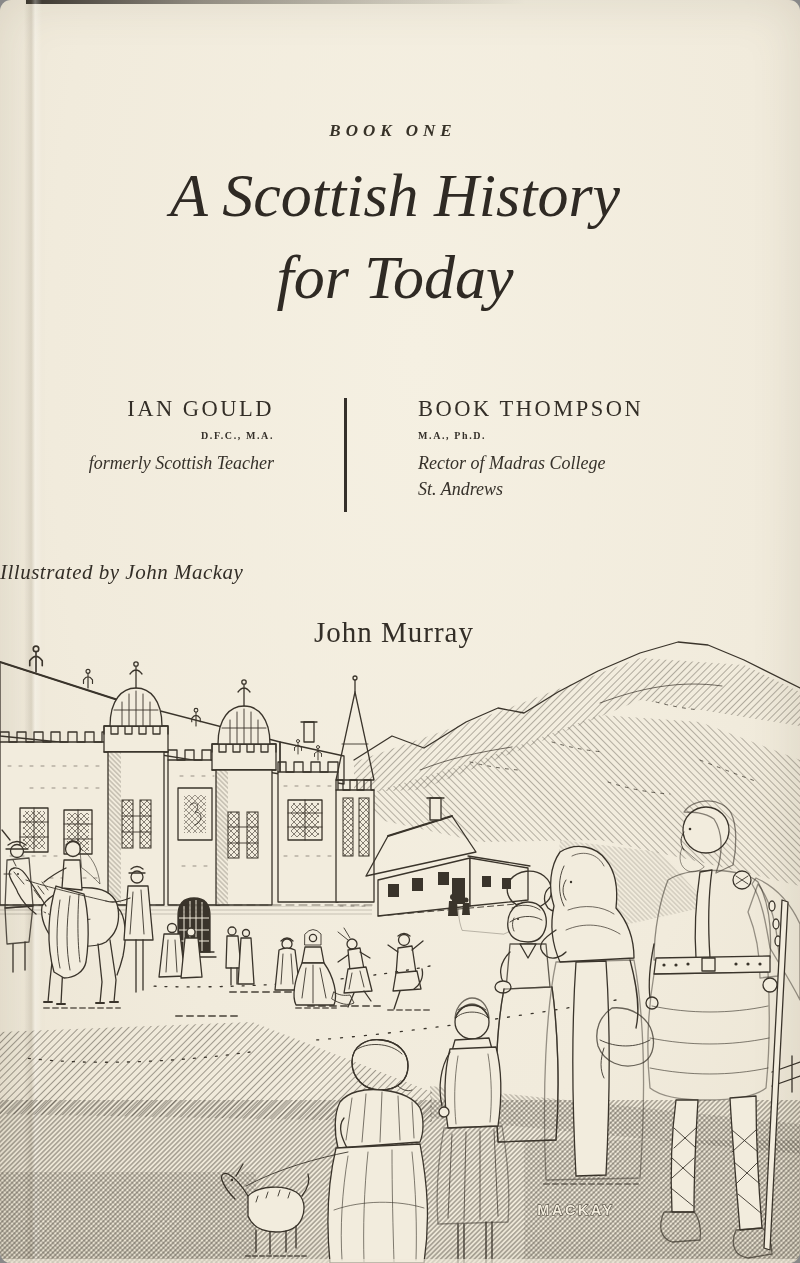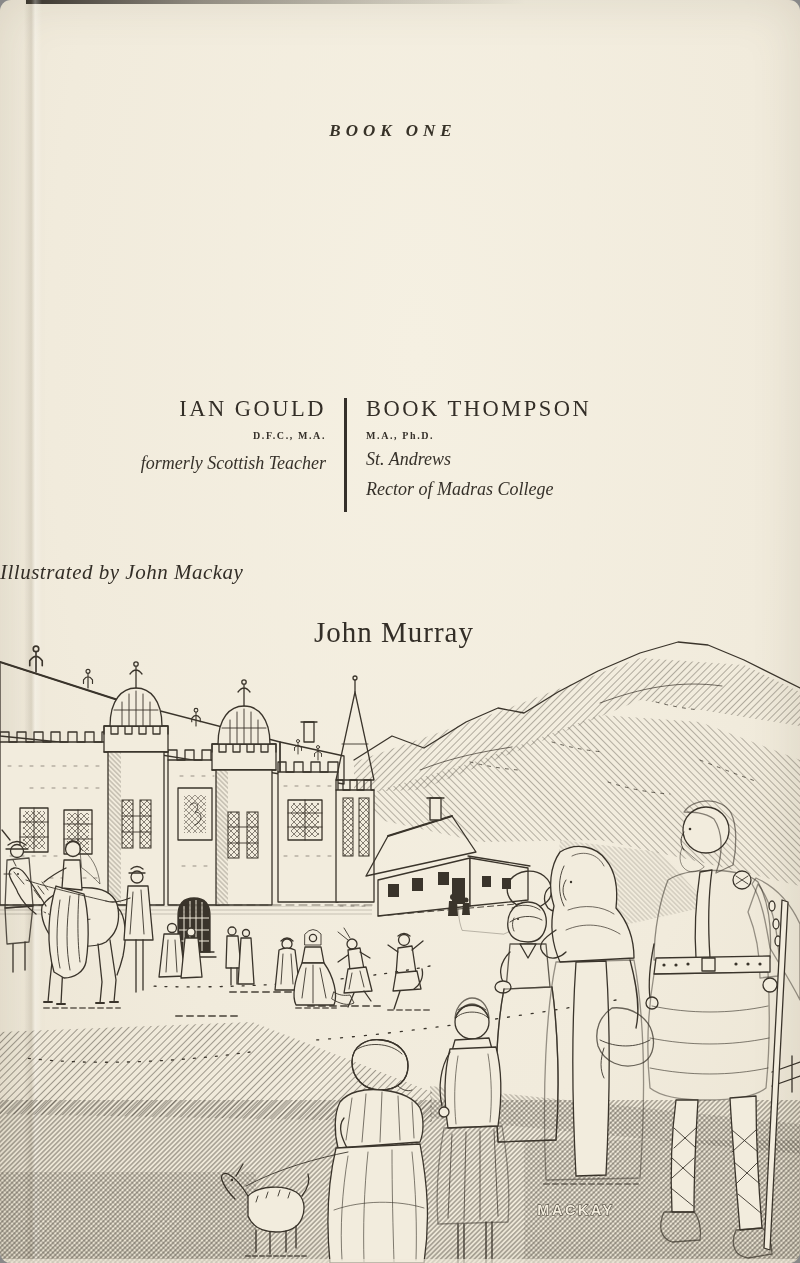--- a/index.html
+++ b/index.html
@@ -25,21 +25,21 @@
     font-style:italic;font-weight:700;font-size:17px;line-height:22px;
     letter-spacing:5px;color:#373228;
   }
   .title{
     position:absolute;top:154px;left:0;width:790px;margin:0;text-align:center;
     font-style:italic;font-weight:400;font-size:62px;line-height:82px;color:#2f2a24;
   }
   .title span{display:block;}
   .authors{
     position:absolute;top:396px;left:0;width:724px;
-    display:flex;justify-content:center;align-items:stretch;
+    display:flex;justify-content:space-between;align-items:stretch;
     padding-right:32px;box-sizing:border-box;
   }
   .author{width:274px;}
   .author-left{text-align:right;}
   .author-right{text-align:left;}
   .divider{width:3px;background:#35302a;margin:2px 19px 0 18px;height:114px;}
   .a-name{font-size:22.5px;line-height:26px;letter-spacing:2.5px;color:#332e27;}
   .a-deg{font-weight:700;font-size:10px;line-height:20px;letter-spacing:1.6px;margin-top:4px;}
   .a-aff{font-style:italic;font-size:18px;line-height:25px;margin-top:1px;color:#36312a;}
   .a-aff.first{margin-top:5px;}
@@ -61,33 +61,37 @@
 </head>
 <body>
 
 <div class="page">
 
   <div class="scan-top-edge"></div>
   <div class="page-crease"></div>
 
   <div class="series">BOOK ONE</div>
 
+  <h1 class="title">
+    <span>A Scottish History</span>
+    <span>for Today</span>
+  </h1>
 
   <div class="authors">
     <div class="author author-left">
       <div class="a-name">IAN GOULD</div>
       <div class="a-deg">D.F.C., M.A.</div>
       <div class="a-aff first">formerly Scottish Teacher</div>
     </div>
     <div class="divider"></div>
     <div class="author author-right">
       <div class="a-name">BOOK THOMPSON</div>
       <div class="a-deg">M.A., Ph.D.</div>
+      <div class="a-aff first">Rector of Madras College</div>
       <div class="a-aff">St. Andrews</div>
-      <div class="a-aff first">Rector of Madras College</div>
     </div>
   </div>
 
   <div class="illustrator">Illustrated by John Mackay</div>
   <div class="publisher">John Murray</div>
 
   <svg class="illustration" width="800" height="1263" viewBox="0 0 800 1263">
     <defs>
       <pattern id="hA" width="5" height="5" patternUnits="userSpaceOnUse" patternTransform="rotate(45)">
         <path d="M2.5,0 V5" stroke="#3a342b" stroke-width=".9"></path>

